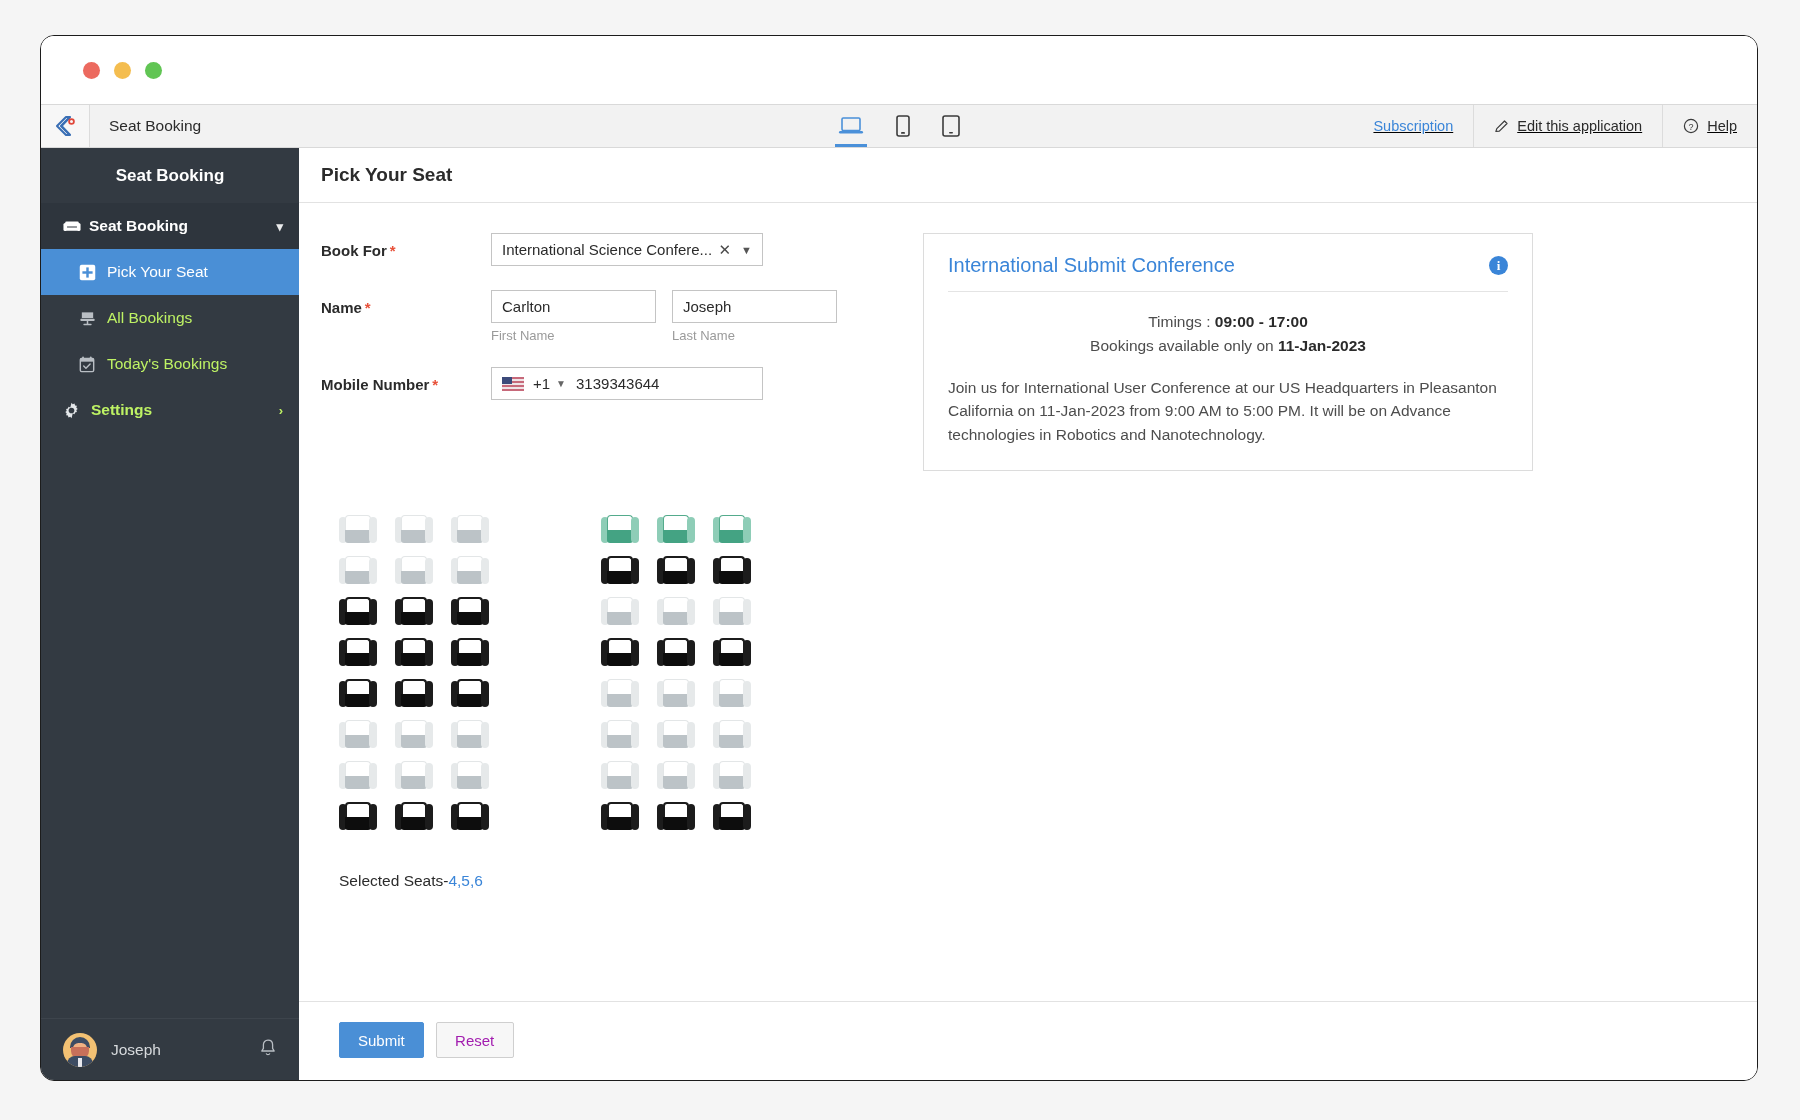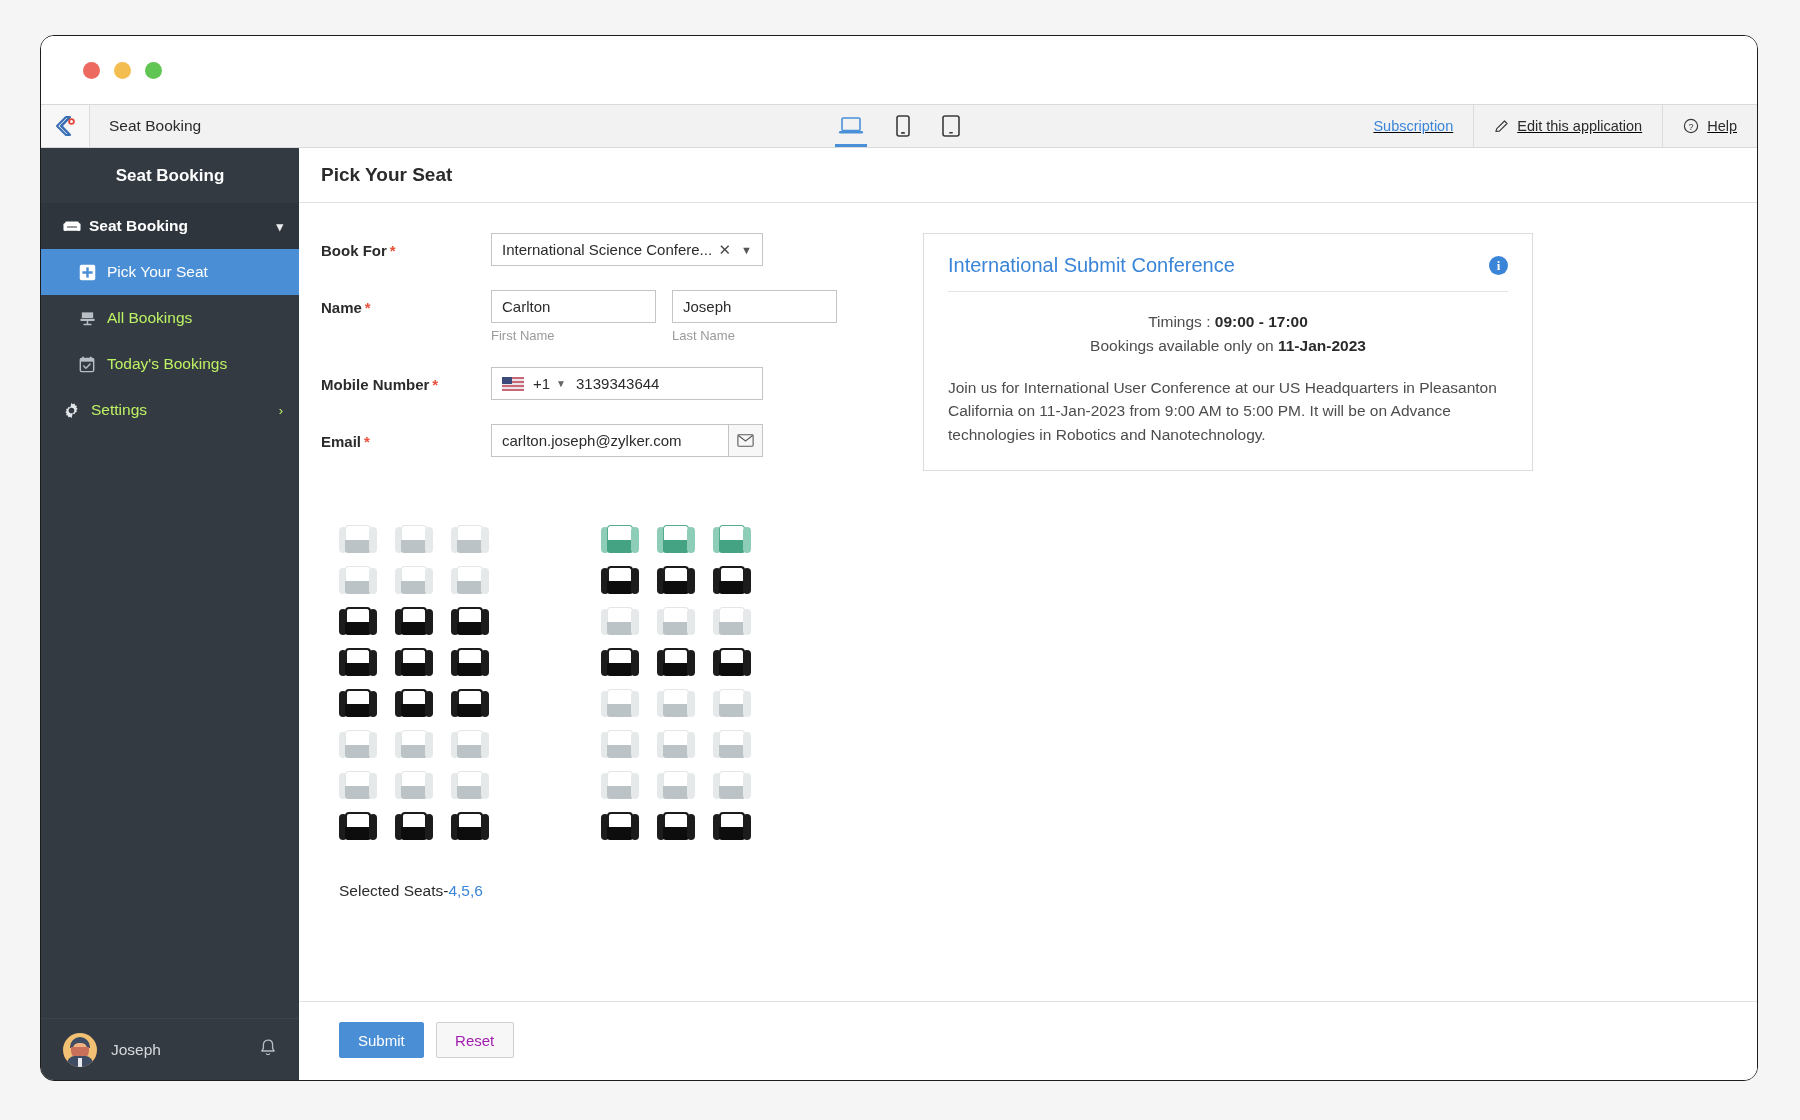--- a/index.html
+++ b/index.html
@@ -128,21 +128,21 @@
   .sb-item {
     height: 46px;
     display: flex; align-items: center;
     padding: 0 16px 0 38px;
     color: #bef264;
     font-size: 15.5px;
     cursor: pointer;
   }
   .sb-item .ic { width: 28px; display:flex; align-items:center; }
   .sb-item.active { background: #4a8fd6; color: #ffffff; }
-  .sb-item.settings { padding-left: 22px; }
+  .sb-item.settings { padding-left: 22px; font-weight: bold; }
   .sb-item .chev-r { margin-left: auto; font-size: 13px; }
   .sb-spacer { flex: 1 1 auto; }
   .sb-foot {
     height: 62px;
     display: flex; align-items: center;
     padding: 0 22px 0 22px;
     border-top: 1px solid #3d444c;
   }
   .avatar {
     width: 34px; height: 34px; border-radius: 50%;
@@ -523,36 +523,20 @@
               <div class="fctl">
                 <div class="inp phone-box">
                   <span class="flag"></span>
                   <span class="ccode">+1</span>
                   <span class="ccaret">▼</span>
                   <span>3139343644</span>
                 </div>
               </div>
             </div>
 
-            <div class="frow">
-              <div class="flabel">
-                <span>Email</span><span class="req">*</span>
-              </div>
-              <div class="fctl">
-                <div class="email-wrap">
-                  <div class="inp" placeholder="Email">carlton.joseph@zylker.com</div>
-                  <div class="email-btn">
-                    <svg width="17" height="13" viewBox="0 0 18 14">
-                      <rect x="0.8" y="0.8" width="16.4" height="12.4" rx="1" fill="none" stroke="#5b5b5b" stroke-width="1.2"></rect>
-                      <path d="M1.4 1.6 L9 7.6 L16.6 1.6" fill="none" stroke="#5b5b5b" stroke-width="1.2"></path>
-                    </svg>
-                  </div>
-                </div>
-              </div>
-            </div>
 
           </div>
 
           <div class="col-info">
             <div class="info-card">
               <div class="ic-head">
                 <div class="ic-title">International Submit Conference</div>
                 <div class="ic-info-icon">i</div>
               </div>
               <div class="ic-rule"></div>

